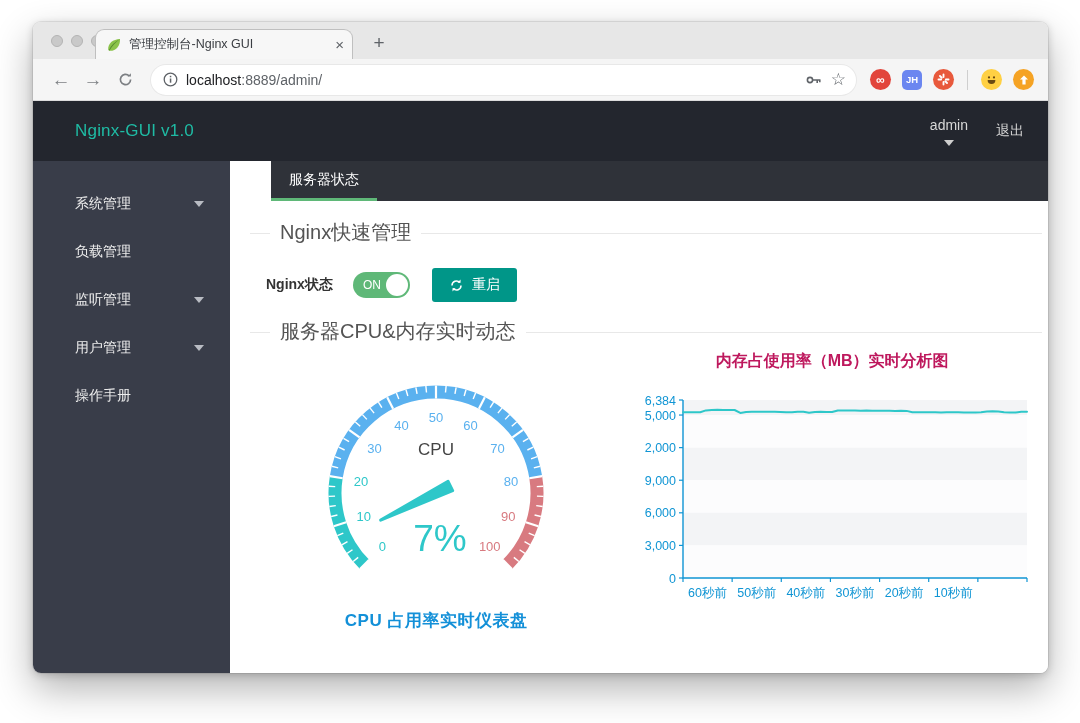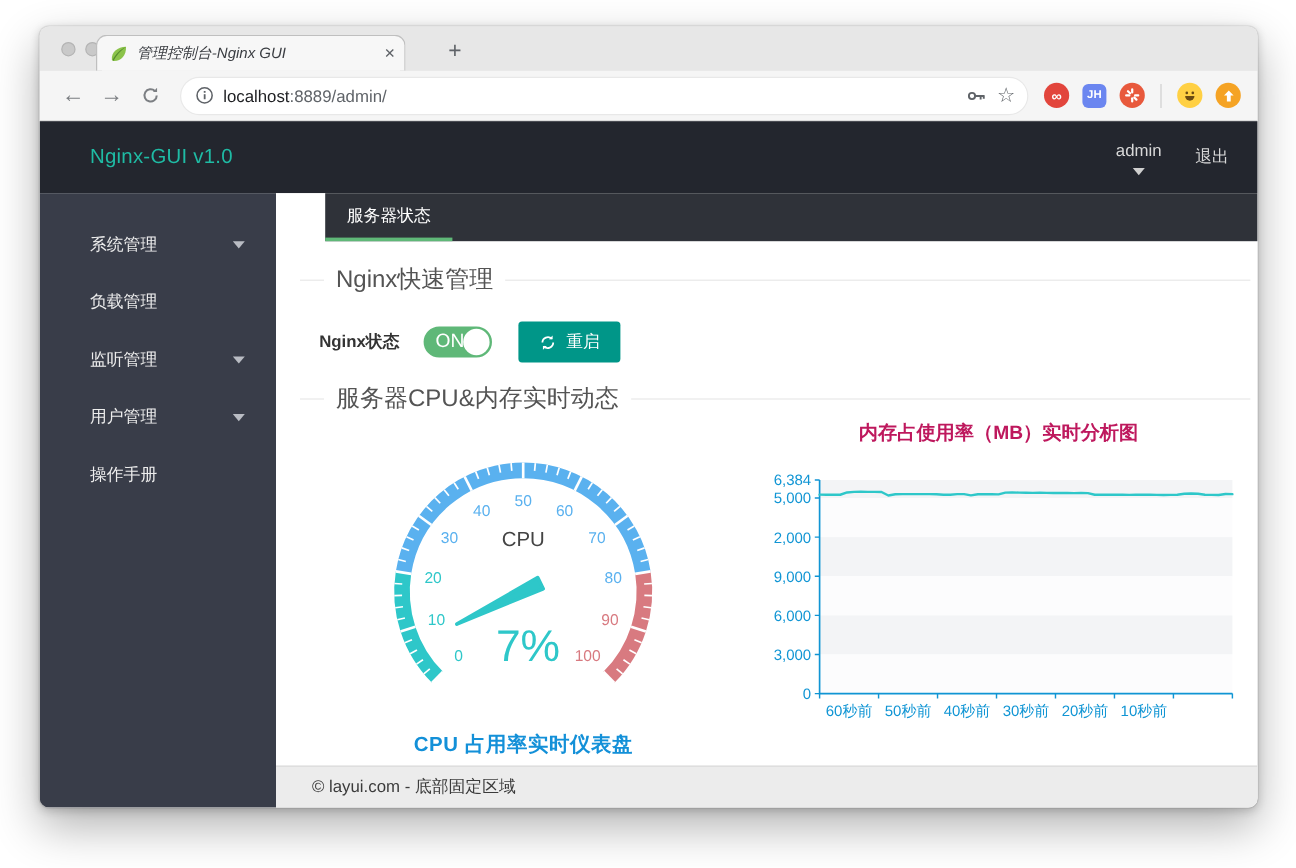--- a/index.html
+++ b/index.html
@@ -9,23 +9,23 @@
   
   .window { position:absolute; left:33px; top:22px; width:1015px; height:651px;
     border-radius:8px; overflow:hidden; display:flex; flex-direction:column;
     box-shadow:0 16px 38px rgba(0,0,0,.30), 0 2px 8px rgba(0,0,0,.18), 0 0 0 1px rgba(0,0,0,.07);
     background:#f5f5f5; }
 
   
   .tabstrip { height:37px; background:#e7e7e7; position:relative; flex:none; }
   .lights { position:absolute; left:18px; top:13px; display:flex; gap:8px; }
   .light { width:12px; height:12px; border-radius:50%; background:#c9c9c9; border:1px solid #b4b4b4; }
-  .tab { position:absolute; left:47px; bottom:0; width:258px; height:30px; background:#f7f7f7;
+  .tab { position:absolute; left:62px; bottom:0; width:258px; height:30px; background:#f7f7f7;
     border:1px solid #bfbfbf; border-bottom:none; border-radius:9px 9px 0 0;
-    display:flex; align-items:center; padding:0 8px 0 10px; gap:7px;font-style:italic; }
+    display:flex; align-items:center; padding:0 8px 0 10px; gap:7px; }
   .tab-title { flex:1; font-size:12.5px; color:#3a3d42; white-space:nowrap; overflow:hidden; text-overflow:ellipsis; }
   .tab-close { font-size:15px; color:#5f6368; line-height:1; cursor:default; }
   .newtab { position:absolute; left:332px; bottom:3px; width:28px; height:26px; border-radius:50%;
     display:flex; align-items:center; justify-content:center; font-size:19px; color:#5f6368; }
 
   
   .toolbar { height:42px; background:#f5f5f5; border-bottom:1px solid #dcdcdc; display:flex; align-items:center; padding:0 10px 0 14px; gap:4px; flex:none; }
   .navbtn { width:28px; height:28px; display:flex; align-items:center; justify-content:center; color:#7c7f83; font-size:19px; }
   .omnibox { flex:1; height:30px; margin:0 10px 0 8px; background:#fff; border-radius:15px;
     display:flex; align-items:center; padding:0 10px 0 12px; gap:8px; box-shadow:0 0 0 1px rgba(0,0,0,.05); }
@@ -56,21 +56,21 @@
   .tabbar { height:40px; background:#2f3239; flex:none; display:flex; align-items:stretch;margin-left:41px; }
   .page-tab { height:40px; line-height:37px; padding:0 18px; color:#fff; font-size:14px; border-bottom:3px solid #5fb878; }
 
   .main { flex:1; padding:0 6px 0 20px; position:relative; min-height:0; }
   .fieldset { position:relative; border-top:1px solid #e8e8e8; margin-top:32px; }
   .legend { position:absolute; left:20px; top:-15px; background:#fff; padding:0 10px; font-size:20px; color:#545454; }
 
   .quick-row { display:flex; align-items:center; gap:20px; margin:34px 0 0 16px; }
   .qlabel { font-size:14px; font-weight:bold; color:#333; }
   .toggle { width:57px; height:26px; border-radius:26px; background:#5fb878; position:relative; display:flex; align-items:center; }
-  .toggle-text { color:#fff; font-size:16px; margin-left:10px; }
+  .toggle-text { color:#fff; font-size:12px; margin-left:10px; }
   .knob { position:absolute; right:2px; top:2px; width:22px; height:22px; border-radius:50%; background:#fff; }
   .btn-restart { height:34px; background:#009688; color:#fff; border:none; border-radius:3px; padding:0 17px;
     font-size:14px; display:flex; align-items:center; gap:8px; margin-left:2px; font-family:inherit; }
 
   .fieldset2 { margin-top:30px; }
   .charts { display:flex; margin-top:6px; }
   .gauge-cell { width:47%; display:flex; flex-direction:column; align-items:center; padding-top:32px; }
   .gauge-caption { font-size:17px; color:#1390d8; margin-top:0px; font-weight:bold; letter-spacing:.5px; }
   .line-cell { flex:1; display:flex; flex-direction:column; align-items:center; padding-top:2px; }
   .line-title { font-size:16px; color:#be185d; font-weight:bold; margin:10px 0 14px; }
@@ -331,20 +331,17 @@
                   <text x="178.85714285714286" y="211" text-anchor="middle" font-size="12.5" fill="#1095d4">40秒前</text>
                   <text x="228" y="211" text-anchor="middle" font-size="12.5" fill="#1095d4">30秒前</text>
                   <text x="277.14285714285717" y="211" text-anchor="middle" font-size="12.5" fill="#1095d4">20秒前</text>
                   <text x="326.2857142857143" y="211" text-anchor="middle" font-size="12.5" fill="#1095d4">10秒前</text>
                   <polyline points="56.0,26.2 61.7,26.3 67.5,26.3 73.2,26.3 78.9,24.4 84.7,23.9 90.4,23.8 96.1,23.9 101.9,23.9 107.6,24.0 113.3,26.9 119.1,25.9 124.8,25.8 130.5,25.8 136.3,25.8 142.0,25.8 147.7,25.8 153.5,25.9 159.2,26.3 164.9,26.3 170.7,25.8 176.4,25.8 182.1,26.8 187.9,25.9 193.6,25.8 199.3,25.9 205.1,26.0 210.8,24.5 216.5,24.4 222.3,24.5 228.0,24.6 233.7,24.7 239.5,24.6 245.2,24.7 250.9,24.8 256.7,24.7 262.4,24.8 268.1,24.9 273.9,24.8 279.6,24.9 285.3,26.3 291.1,26.2 296.8,26.3 302.5,26.2 308.3,26.3 314.0,26.4 319.7,26.3 325.5,26.2 331.2,26.3 336.9,26.4 342.7,26.5 348.4,26.4 354.1,26.3 359.9,25.5 365.6,25.3 371.3,25.5 377.1,26.3 382.8,26.4 388.5,26.5 394.3,25.7 400.0,25.8" fill="none" stroke="#2ec7c9" stroke-width="2" stroke-linejoin="round" stroke-linecap="round"></polyline>
                 </svg>
             </div>
           </div>
         </div>
 
-        <div class="footerbar">
-          <span>© layui.com - 底部固定区域</span>
-        </div>
       </div>
     </div>
 
   </div>
 </div>
 
 </body></html>

